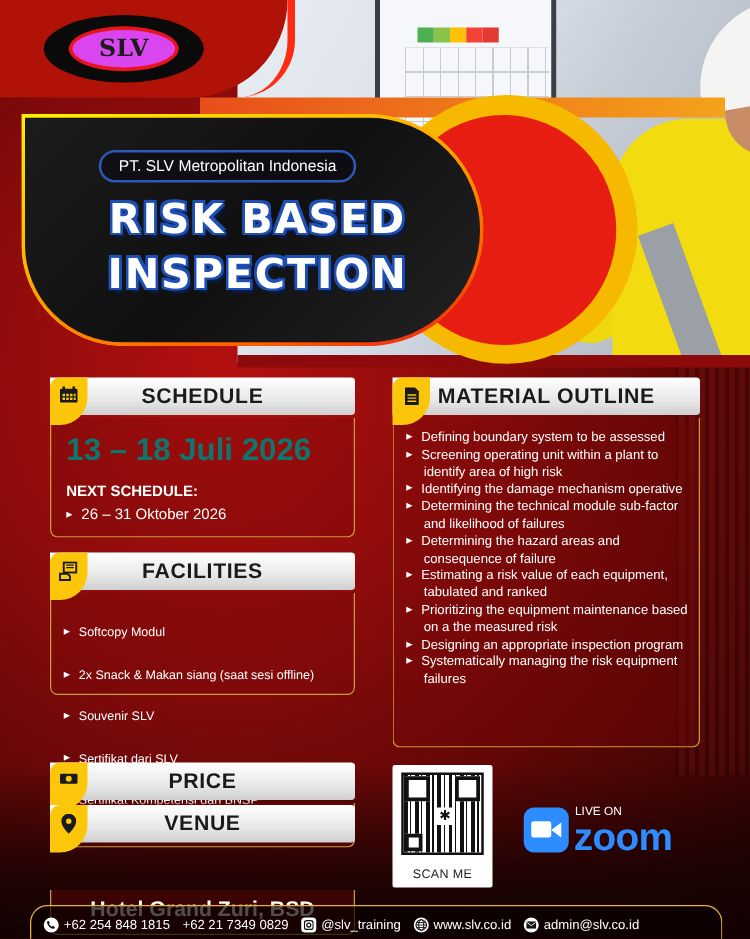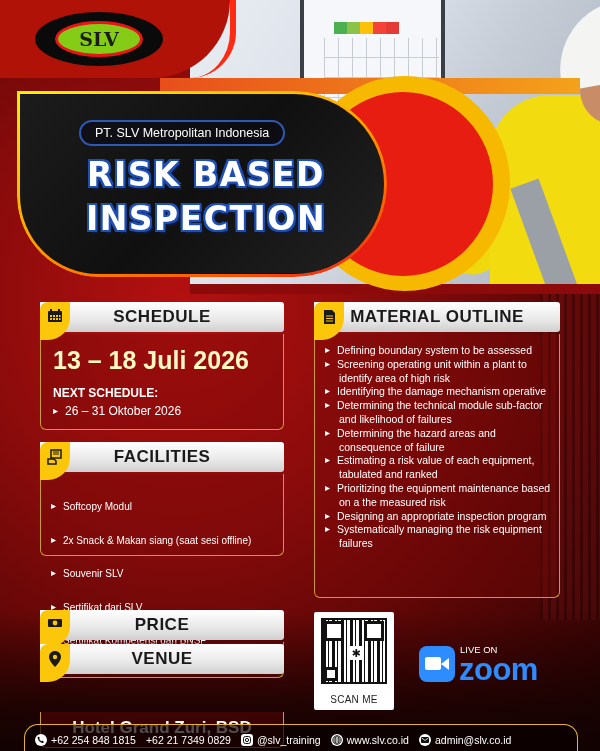--- a/index.html
+++ b/index.html
@@ -94,21 +94,21 @@
   }
 
   
   .logo {
     position: absolute; left: 35px; top: 12px; width: 128px; height: 54px;
     background: #0a0a0a; border-radius: 50%;
     display: flex; align-items: center; justify-content: center; z-index: 5;
   }
   .logo-inner {
     width: 88px; height: 36px; border-radius: 50%;
-    background: #84cc16; border: 3px solid #e8141a;
+    background: #d946ef; border: 3px solid #e8141a;
     display: flex; align-items: center; justify-content: center;
   }
   .logo-text {
     font-family: "DejaVu Serif", serif; font-weight: bold;
     font-size: 19px; color: #1c1c1c; letter-spacing: 0px;
   }
 
   
   .title-card {
     position: absolute; left: 18px; top: 92px; width: 368px; height: 184px;
@@ -174,21 +174,21 @@
     border-top: none; border-radius: 0 0 6px 6px;
     background: rgba(120,8,8,0.35);
   }
   .icon svg { display: block; }
 
   .schedule { left: 40px; top: 302px; width: 244px; height: 96px; }
   .schedule .sec-head { left: 0; width: 244px; }
   .schedule .sec-body { top: 32px; width: 244px; height: 96px; }
   .date-main {
     position: absolute; left: 12px; top: 12px;
-    font-size: 25px; font-weight: bold; color: #fef9c3; white-space: nowrap;
+    font-size: 25px; font-weight: bold; color: #0f766e; white-space: nowrap;
   }
   .next-label {
     position: absolute; left: 12px; top: 52px; font-size: 12px; font-weight: bold;
   }
   .next-date {
     position: absolute; left: 12px; top: 70px; font-size: 12px;
   }
   .bullet::before {
     content: "\25B8"; margin-right: 7px; font-size: 10px; position: relative; top: -1px;
   }

